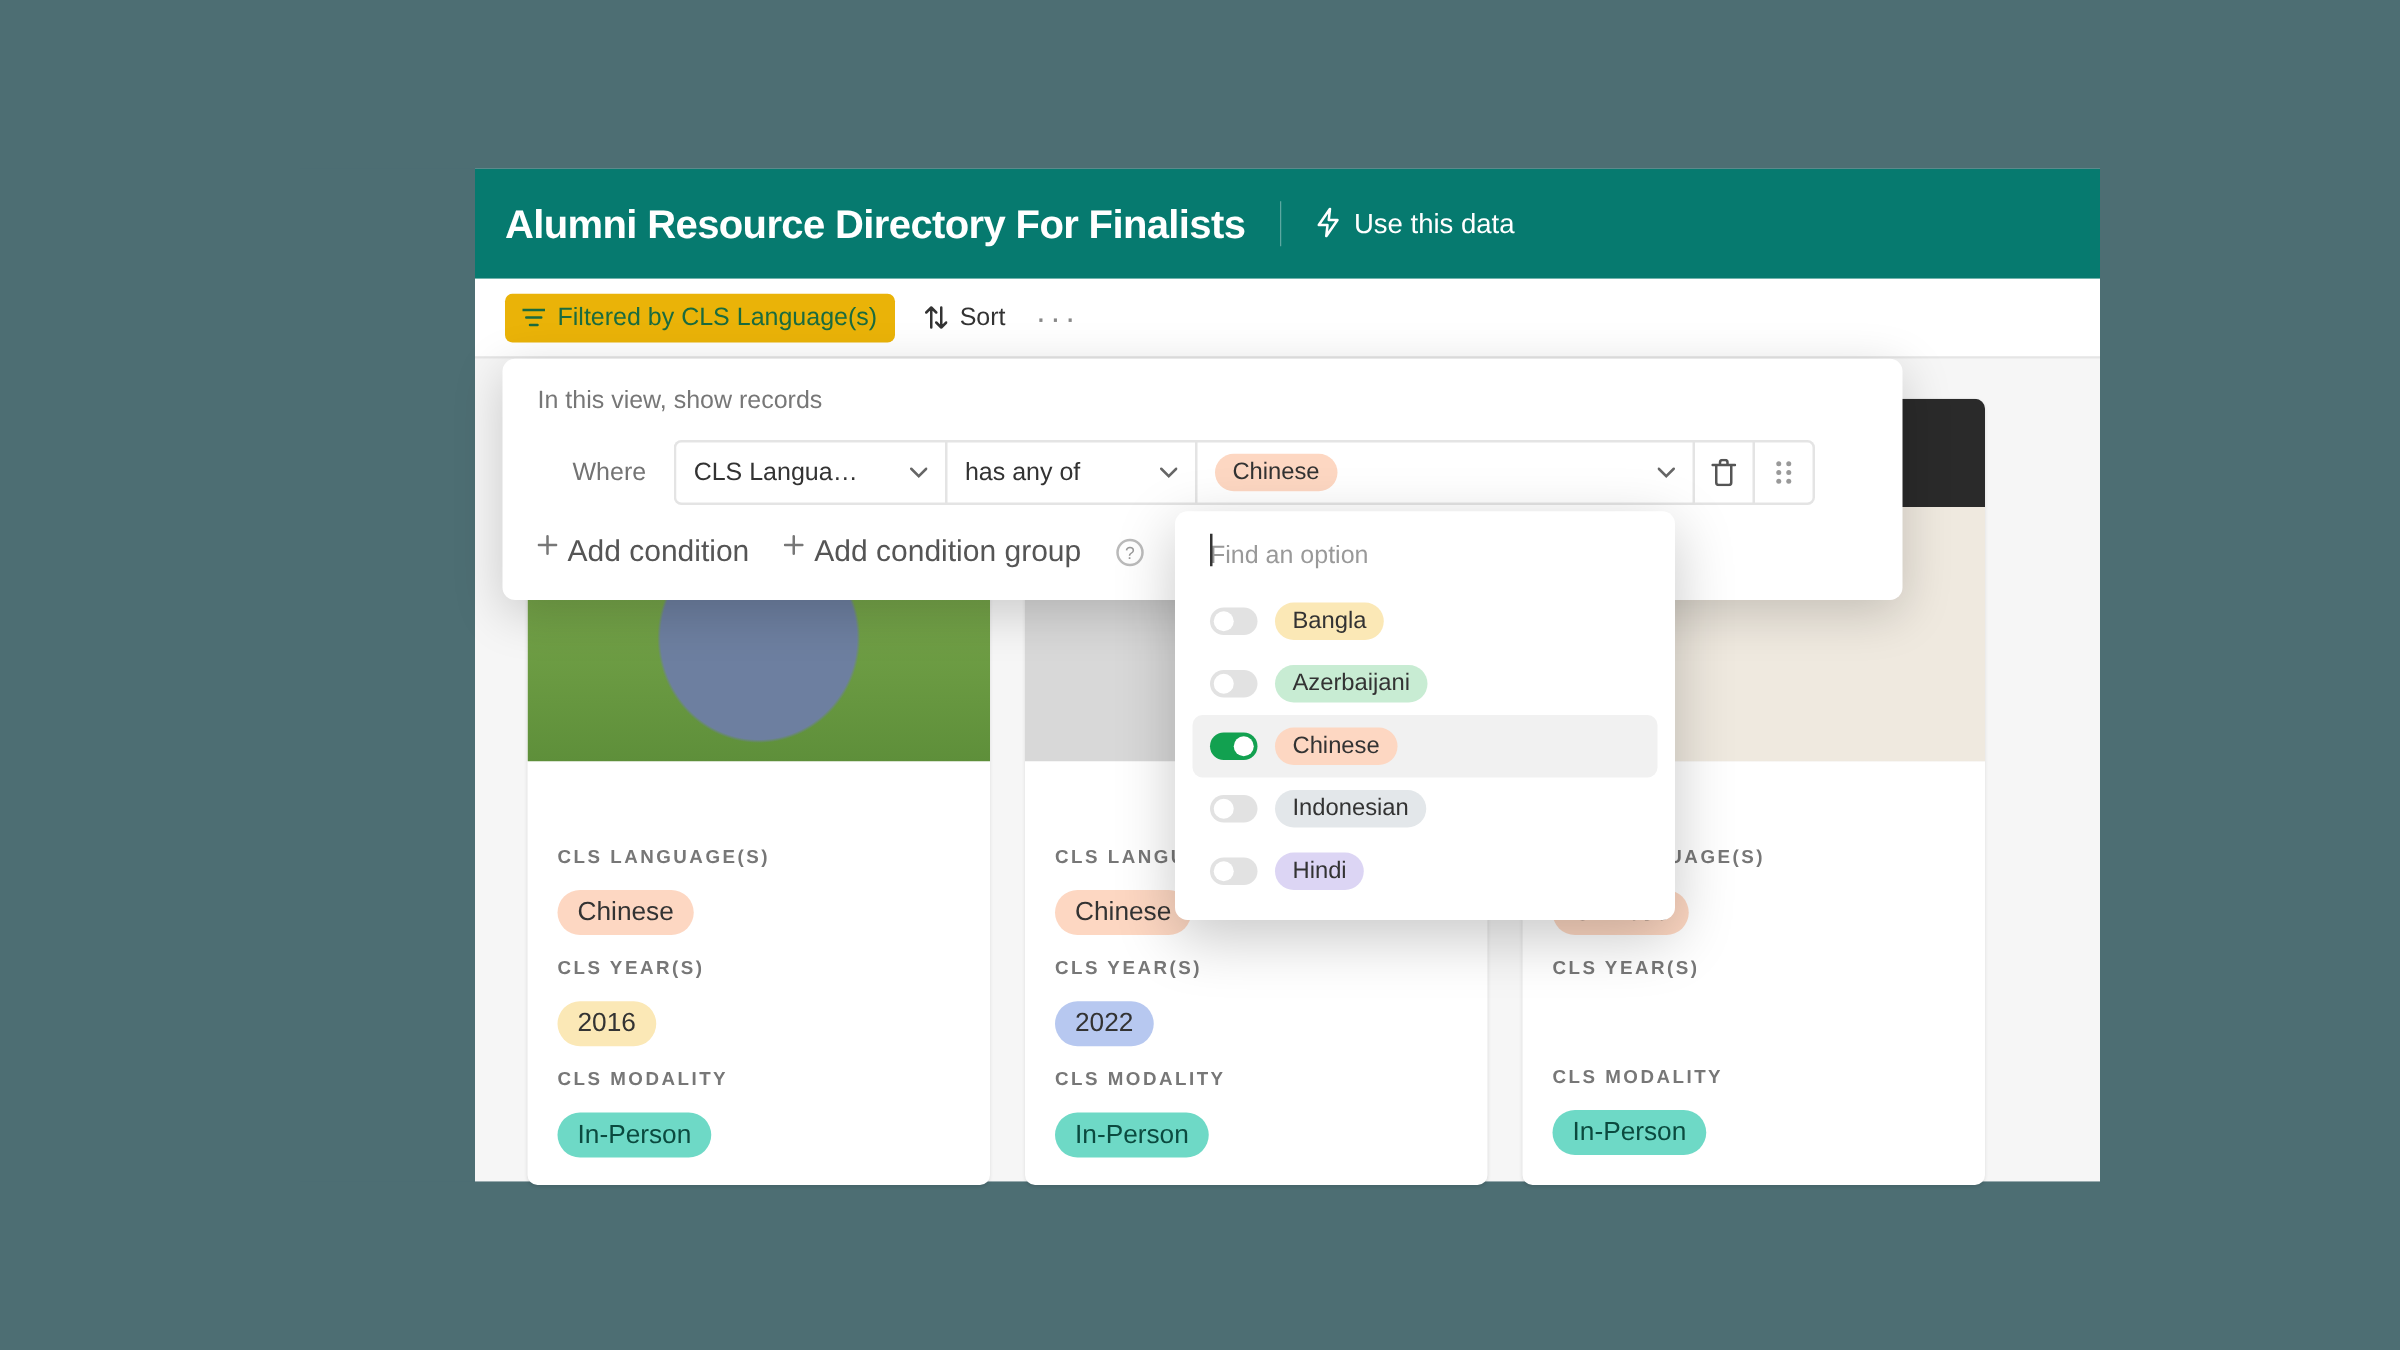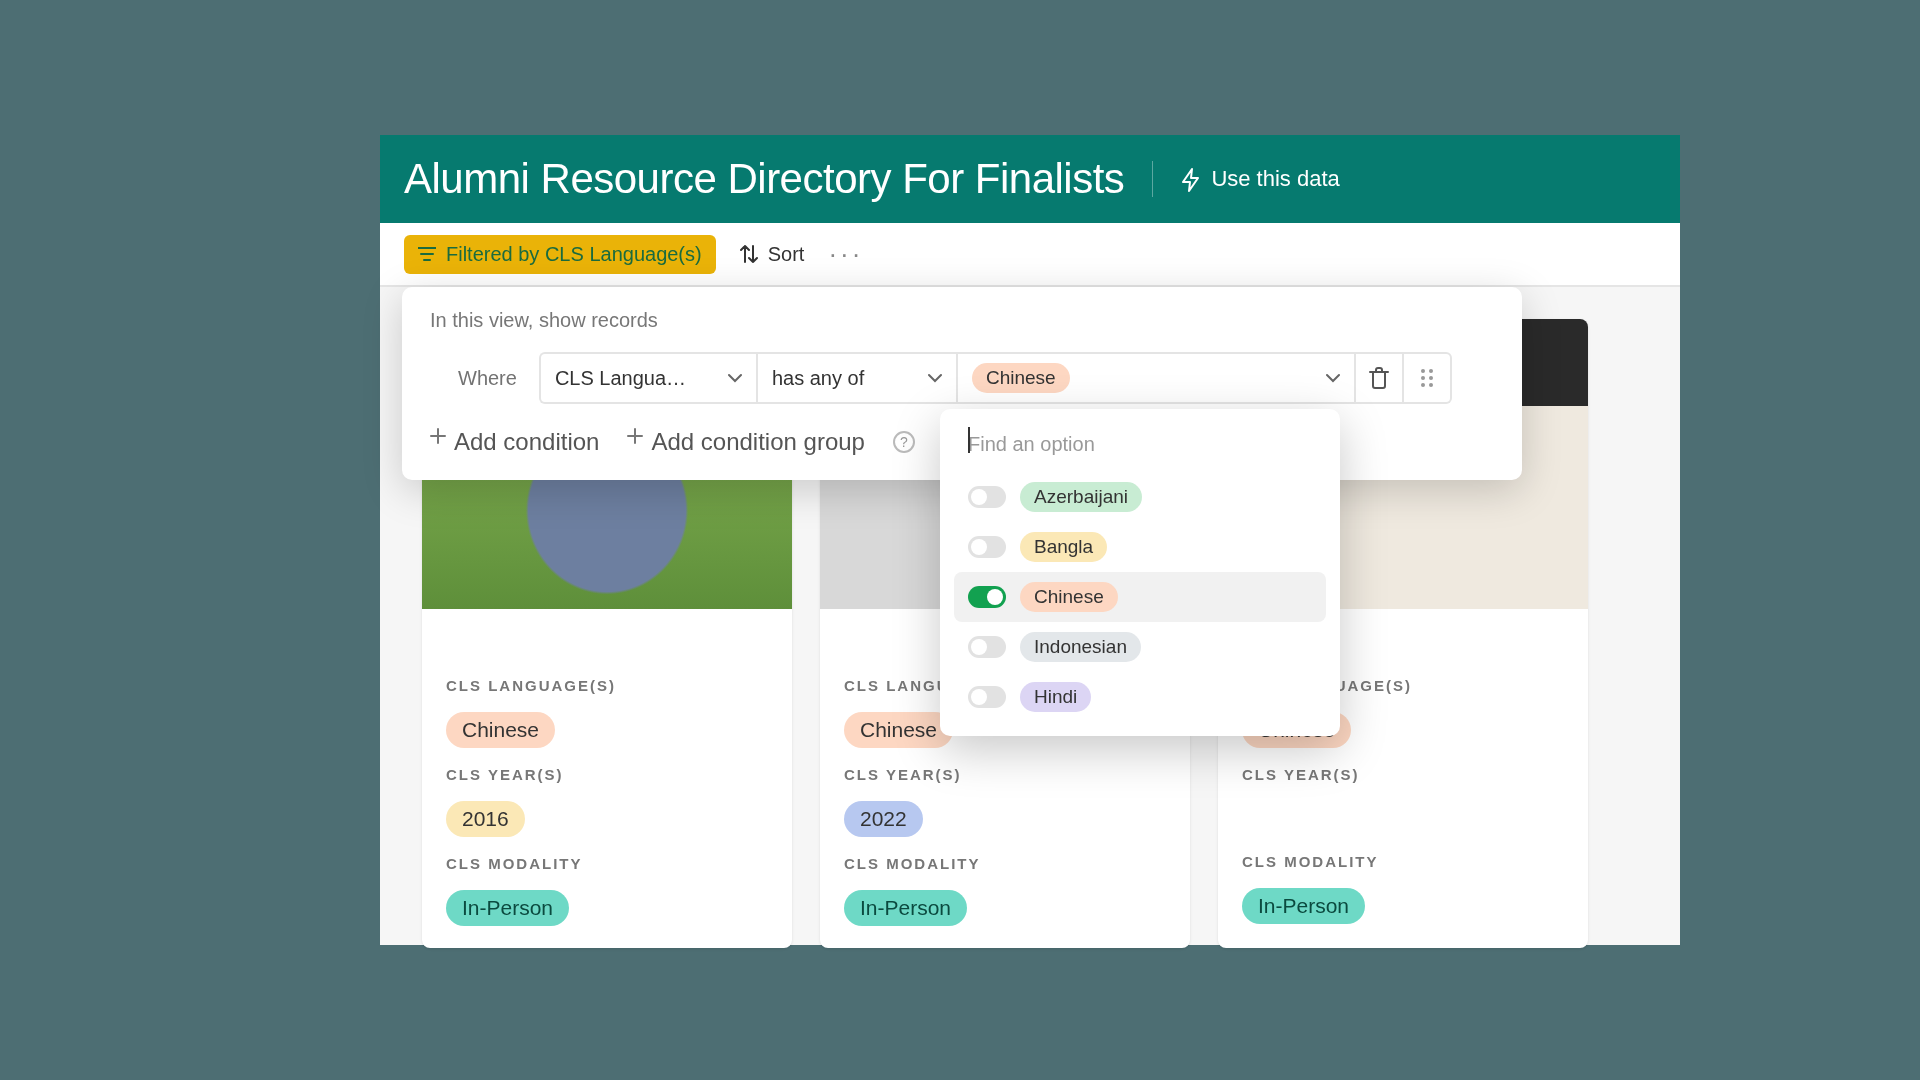--- a/index.html
+++ b/index.html
@@ -32,32 +32,32 @@
 .header {
   background: #067a6f;
   height: 88px;
   display: flex;
   align-items: center;
   padding: 0 24px;
   gap: 28px;
   color: #fff;
 }
 .header-title {
-  font-size: 42px;
-  font-weight: 400;
+  font-size: 32px;
+  font-weight: 700;
   letter-spacing: -0.5px;
 }
 .header-divider {
   width: 1px;
   height: 36px;
   background: rgba(255,255,255,0.35);
 }
 .use-data {
   display: flex;
-  align-items: flex-end;
+  align-items: flex-start;
   gap: 10px;
   font-size: 22px;
   font-weight: 500;
   color: #fff;
   cursor: pointer;
 }
 .toolbar {
   height: 64px;
   display: flex;
   align-items: center;
@@ -391,25 +391,25 @@
           <div class="help-circle">?</div>
         </div>
       </div>
 
       <div class="options-popover">
         <div class="cursor-caret"></div>
         <input class="options-search" placeholder="Find an option" style="">
         <div id="options-list">
             <div class="opt">
               <div class="toggle"></div>
-              <span class="tag tag-green">Azerbaijani</span>
+              <span class="tag tag-yellow">Bangla</span>
             </div>
             <div class="opt">
               <div class="toggle"></div>
-              <span class="tag tag-yellow">Bangla</span>
+              <span class="tag tag-green">Azerbaijani</span>
             </div>
             <div class="opt selected">
               <div class="toggle on"></div>
               <span class="tag tag-peach">Chinese</span>
             </div>
             <div class="opt">
               <div class="toggle"></div>
               <span class="tag tag-gray">Indonesian</span>
             </div>
             <div class="opt">

